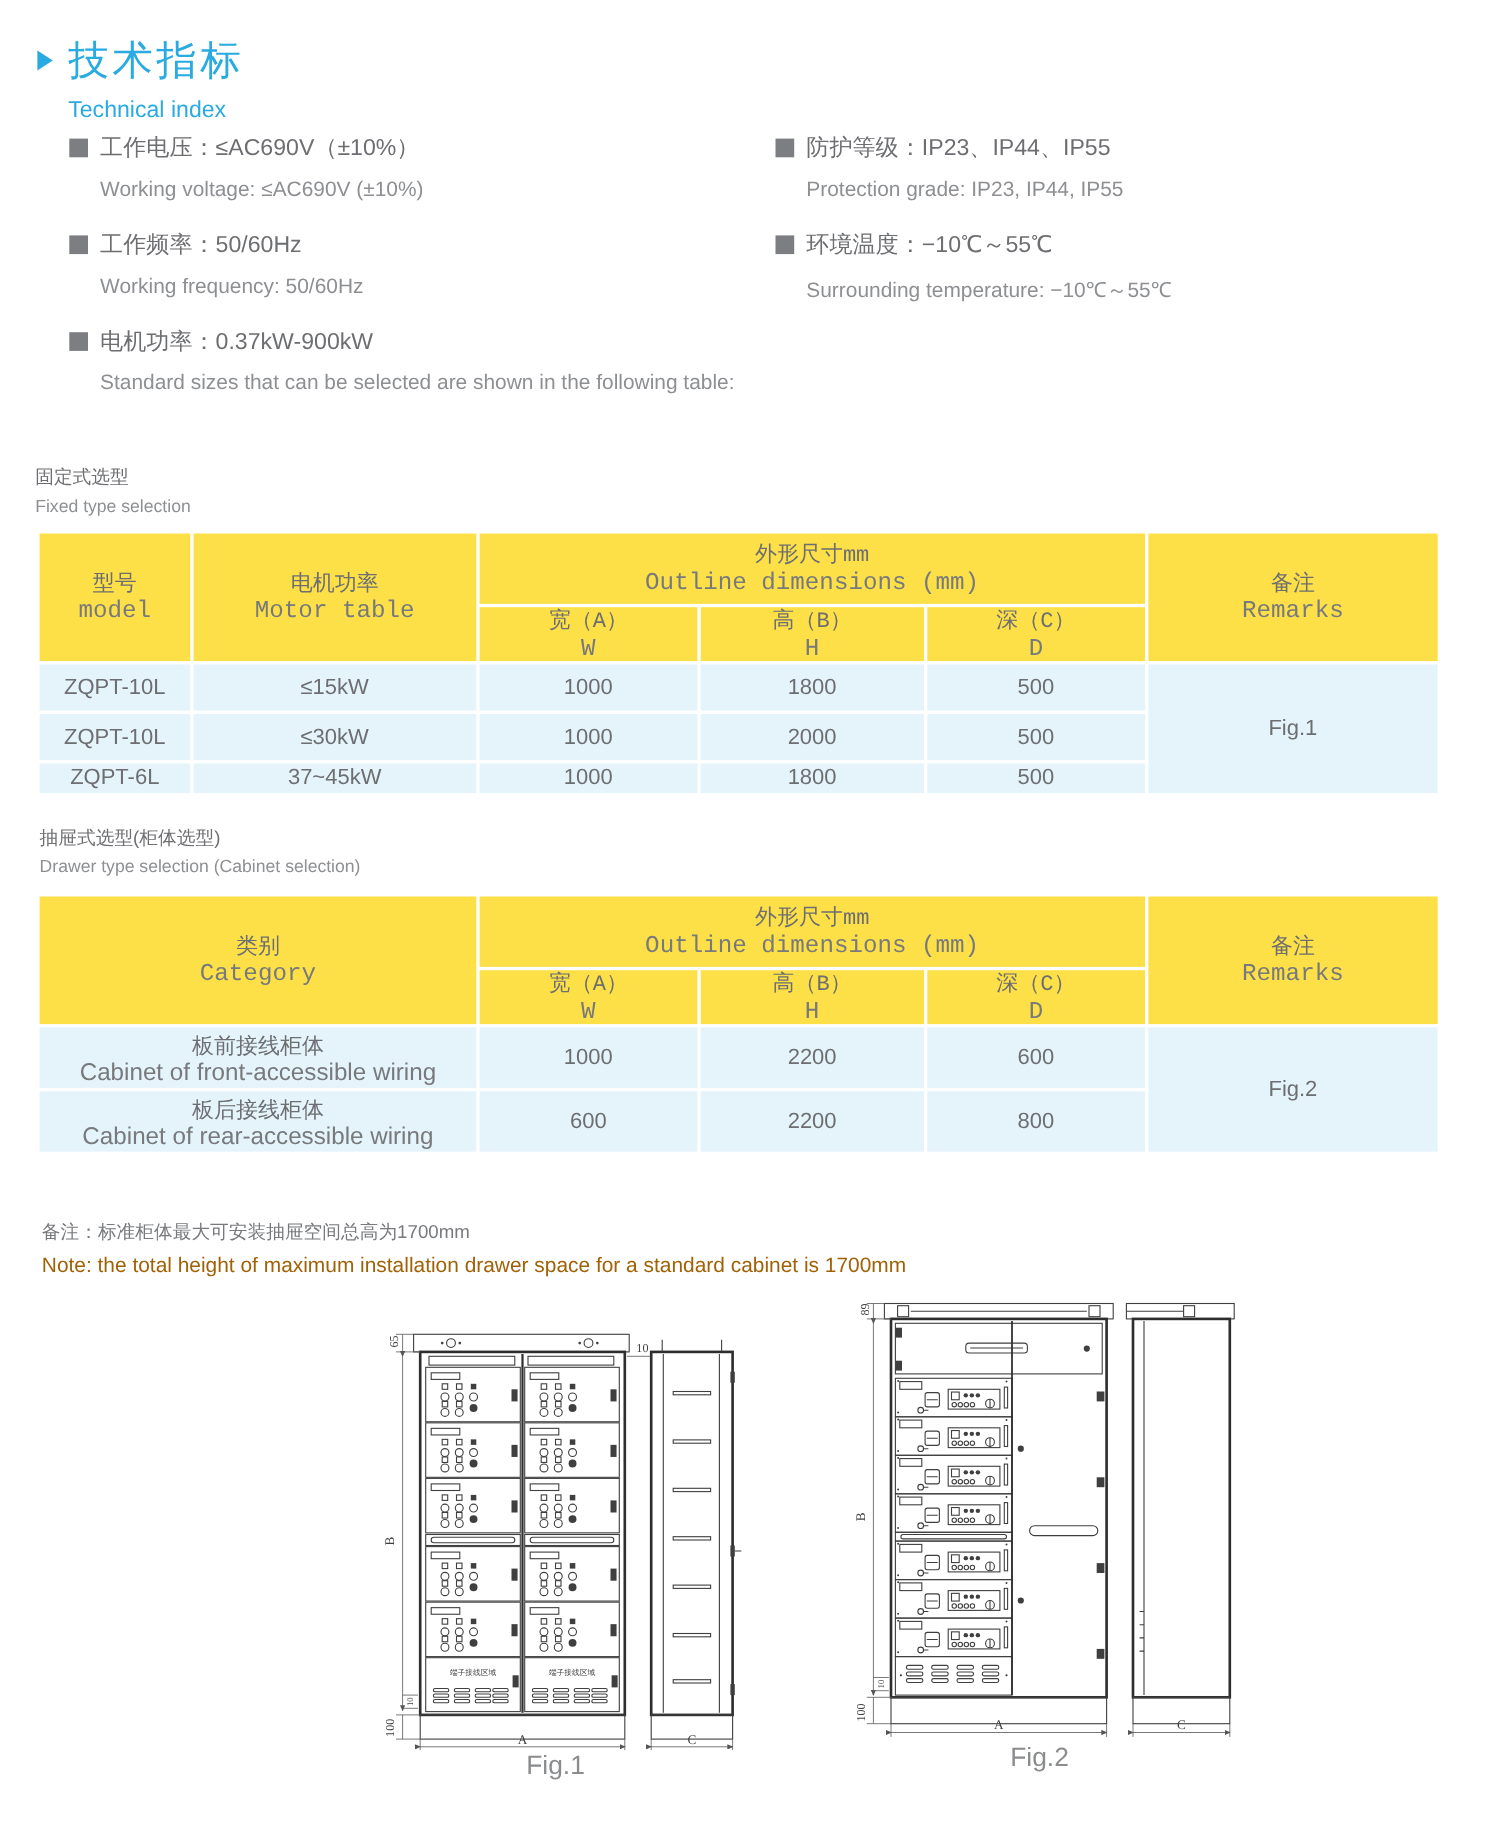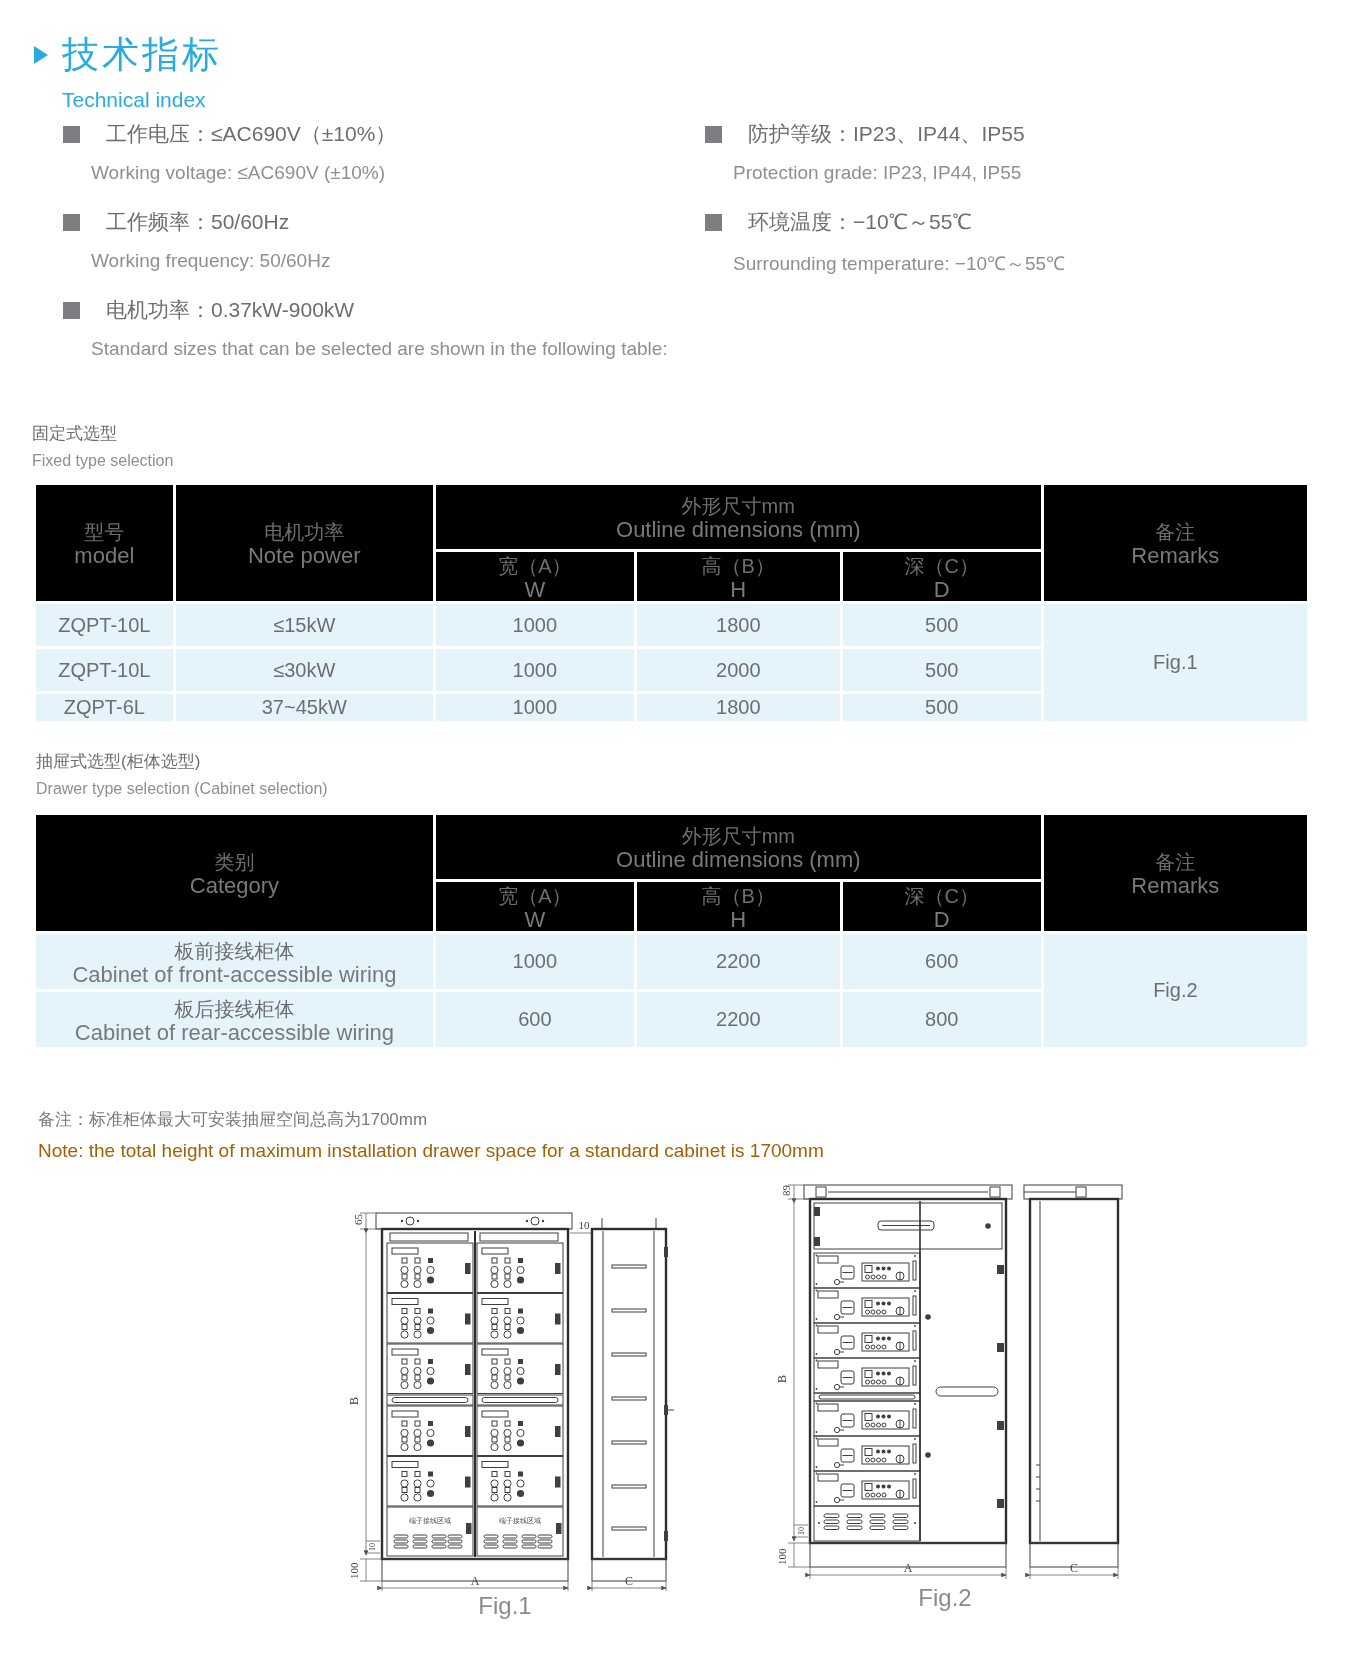--- a/index.html
+++ b/index.html
@@ -9,32 +9,32 @@
   
   .title-row{display:flex;align-items:center;gap:14px;}
   .tri{width:0;height:0;border-left:14px solid #29abe2;border-top:9px solid transparent;border-bottom:9px solid transparent;}
   .t-zh{font-size:37px;color:#29abe2;letter-spacing:3px;}
   .t-en{font-size:21px;color:#29abe2;margin:8px 0 0 28px;}
 
   
   .specs{display:flex;}
   .spec-col{display:flex;flex-direction:column;}
   .spec-col.left{width:642px;}
-  .spec-zh{font-size:21px;color:#6d6e71;display:flex;align-items:center;gap:26px;margin:0 16px 14px 0;text-align:center;}
+  .spec-zh{font-size:21px;color:#6d6e71;display:flex;align-items:center;gap:11px;margin:0 16px 14px 0;text-align:center;}
   .sq{width:17px;height:17px;background:#7c7e81;flex:0 0 auto;}
   .spec-en{font-size:19px;color:#8d8f92;margin:0 0 24px 28px;}
 
   
   .sec-zh{font-size:17px;color:#6d6e71;margin:0 0 7px 0;}
   .sec-en{font-size:16px;color:#8d8f92;}
 
   
   table{border-collapse:separate;border-spacing:3px;table-layout:fixed;}
   th,td{text-align:center;vertical-align:middle;font-weight:normal;padding:0;}
-  th{background:#000000;color:#6d6e71;}
+  th{background:#fde047;color:#6d6e71;font-family:Liberation Mono, monospace;}
   td{background:#e5f4fb;color:#6d6e71;font-size:20px;}
   .zh{font-size:20px;line-height:26px;}
   .en{font-size:22px;line-height:22px;color:#77797c;}
   .cell2 .zh{display:block}.cell2 .en{display:block}
 
   
   .note-zh{font-size:17px;color:#77797c;margin:0 0 9px 0;}
   .note-en{font-size:19px;color:#a16207;text-align:right;}
 
   
@@ -102,21 +102,21 @@
       <col style="width:262px">
     </colgroup>
   <tbody>
       <tr>
     <th rowspan="2" style="height:116px;" class="cell2">
       <span class="zh">型号</span>
       <span class="en">model</span>
     </th>
     <th rowspan="2" class="cell2">
       <span class="zh">电机功率</span>
-      <span class="en">Note power</span>
+      <span class="en">Motor table</span>
     </th>
     <th colspan="3" style="height:64px;" class="cell2">
       <span class="zh">外形尺寸mm</span>
       <span class="en">Outline dimensions (mm)</span>
     </th>
     <th rowspan="2" class="cell2">
       <span class="zh">备注</span>
       <span class="en">Remarks</span>
     </th>
   </tr>

